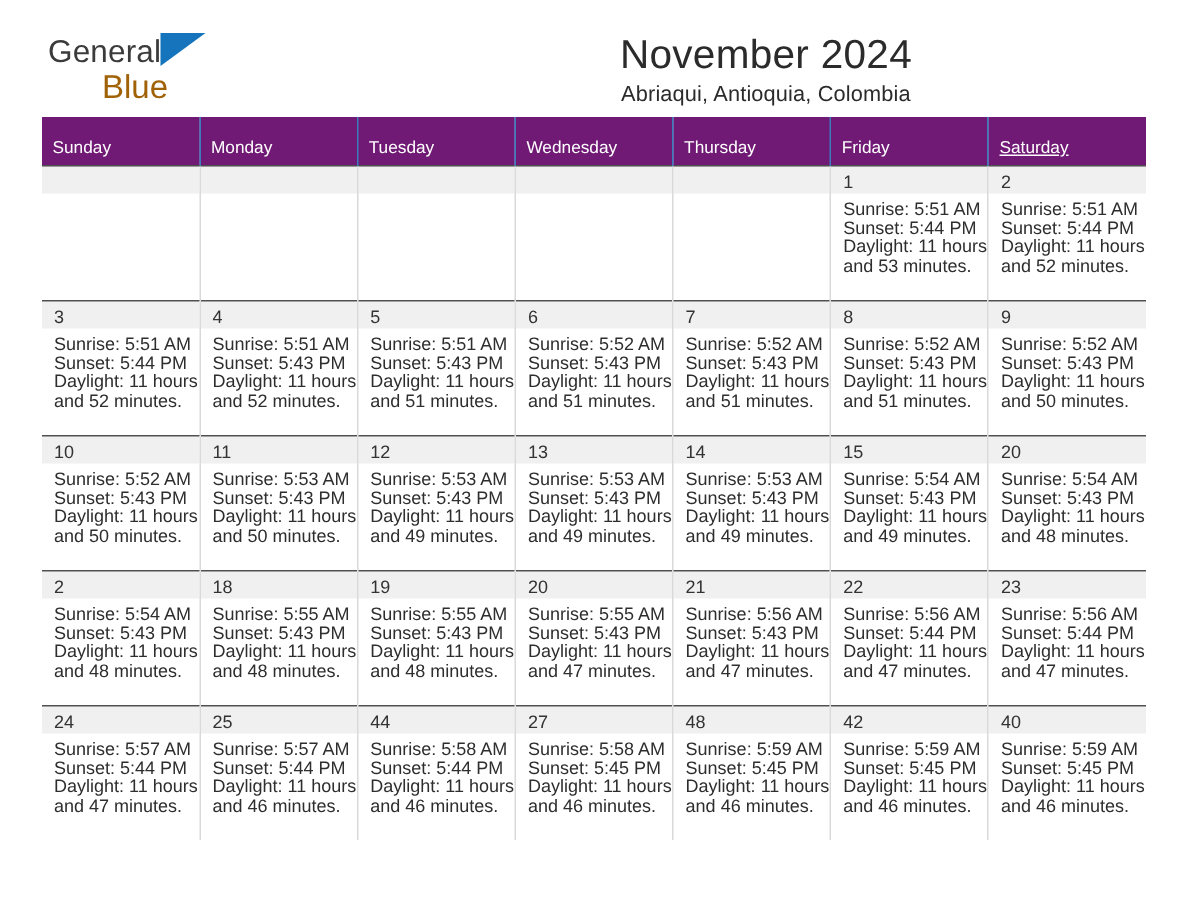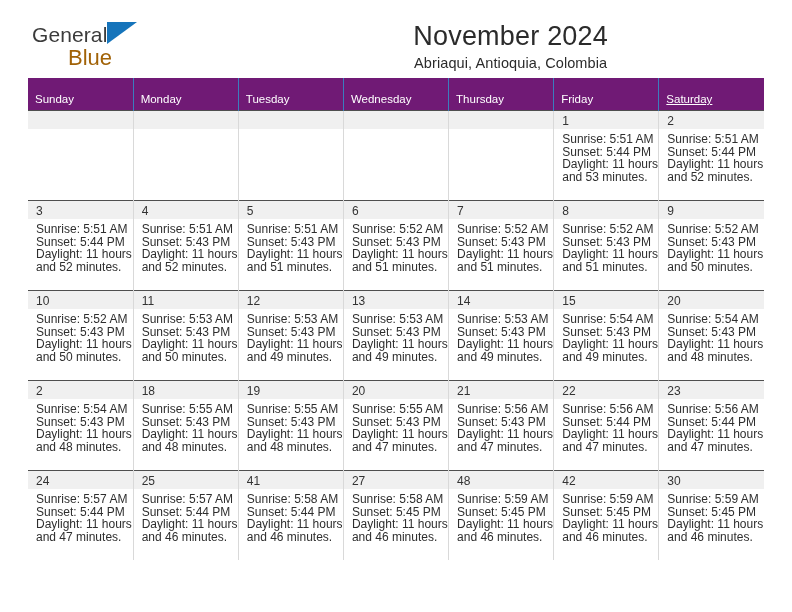--- a/index.html
+++ b/index.html
@@ -433,21 +433,21 @@
           <td>
             <div class="daynum">25</div>
             <div class="cell-body">
               <div>Sunrise: 5:57 AM</div>
               <div>Sunset: 5:44 PM</div>
               <div>Daylight: 11 hours</div>
               <div>and 46 minutes.</div>
             </div>
           </td>
           <td>
-            <div class="daynum">41</div>
+            <div class="daynum">44</div>
             <div class="cell-body">
               <div>Sunrise: 5:58 AM</div>
               <div>Sunset: 5:44 PM</div>
               <div>Daylight: 11 hours</div>
               <div>and 46 minutes.</div>
             </div>
           </td>
           <td>
             <div class="daynum">27</div>
             <div class="cell-body">
@@ -469,21 +469,21 @@
           <td>
             <div class="daynum">42</div>
             <div class="cell-body">
               <div>Sunrise: 5:59 AM</div>
               <div>Sunset: 5:45 PM</div>
               <div>Daylight: 11 hours</div>
               <div>and 46 minutes.</div>
             </div>
           </td>
           <td>
-            <div class="daynum">30</div>
+            <div class="daynum">40</div>
             <div class="cell-body">
               <div>Sunrise: 5:59 AM</div>
               <div>Sunset: 5:45 PM</div>
               <div>Daylight: 11 hours</div>
               <div>and 46 minutes.</div>
             </div>
           </td>
         </tr>
       </tbody>
   </table>

